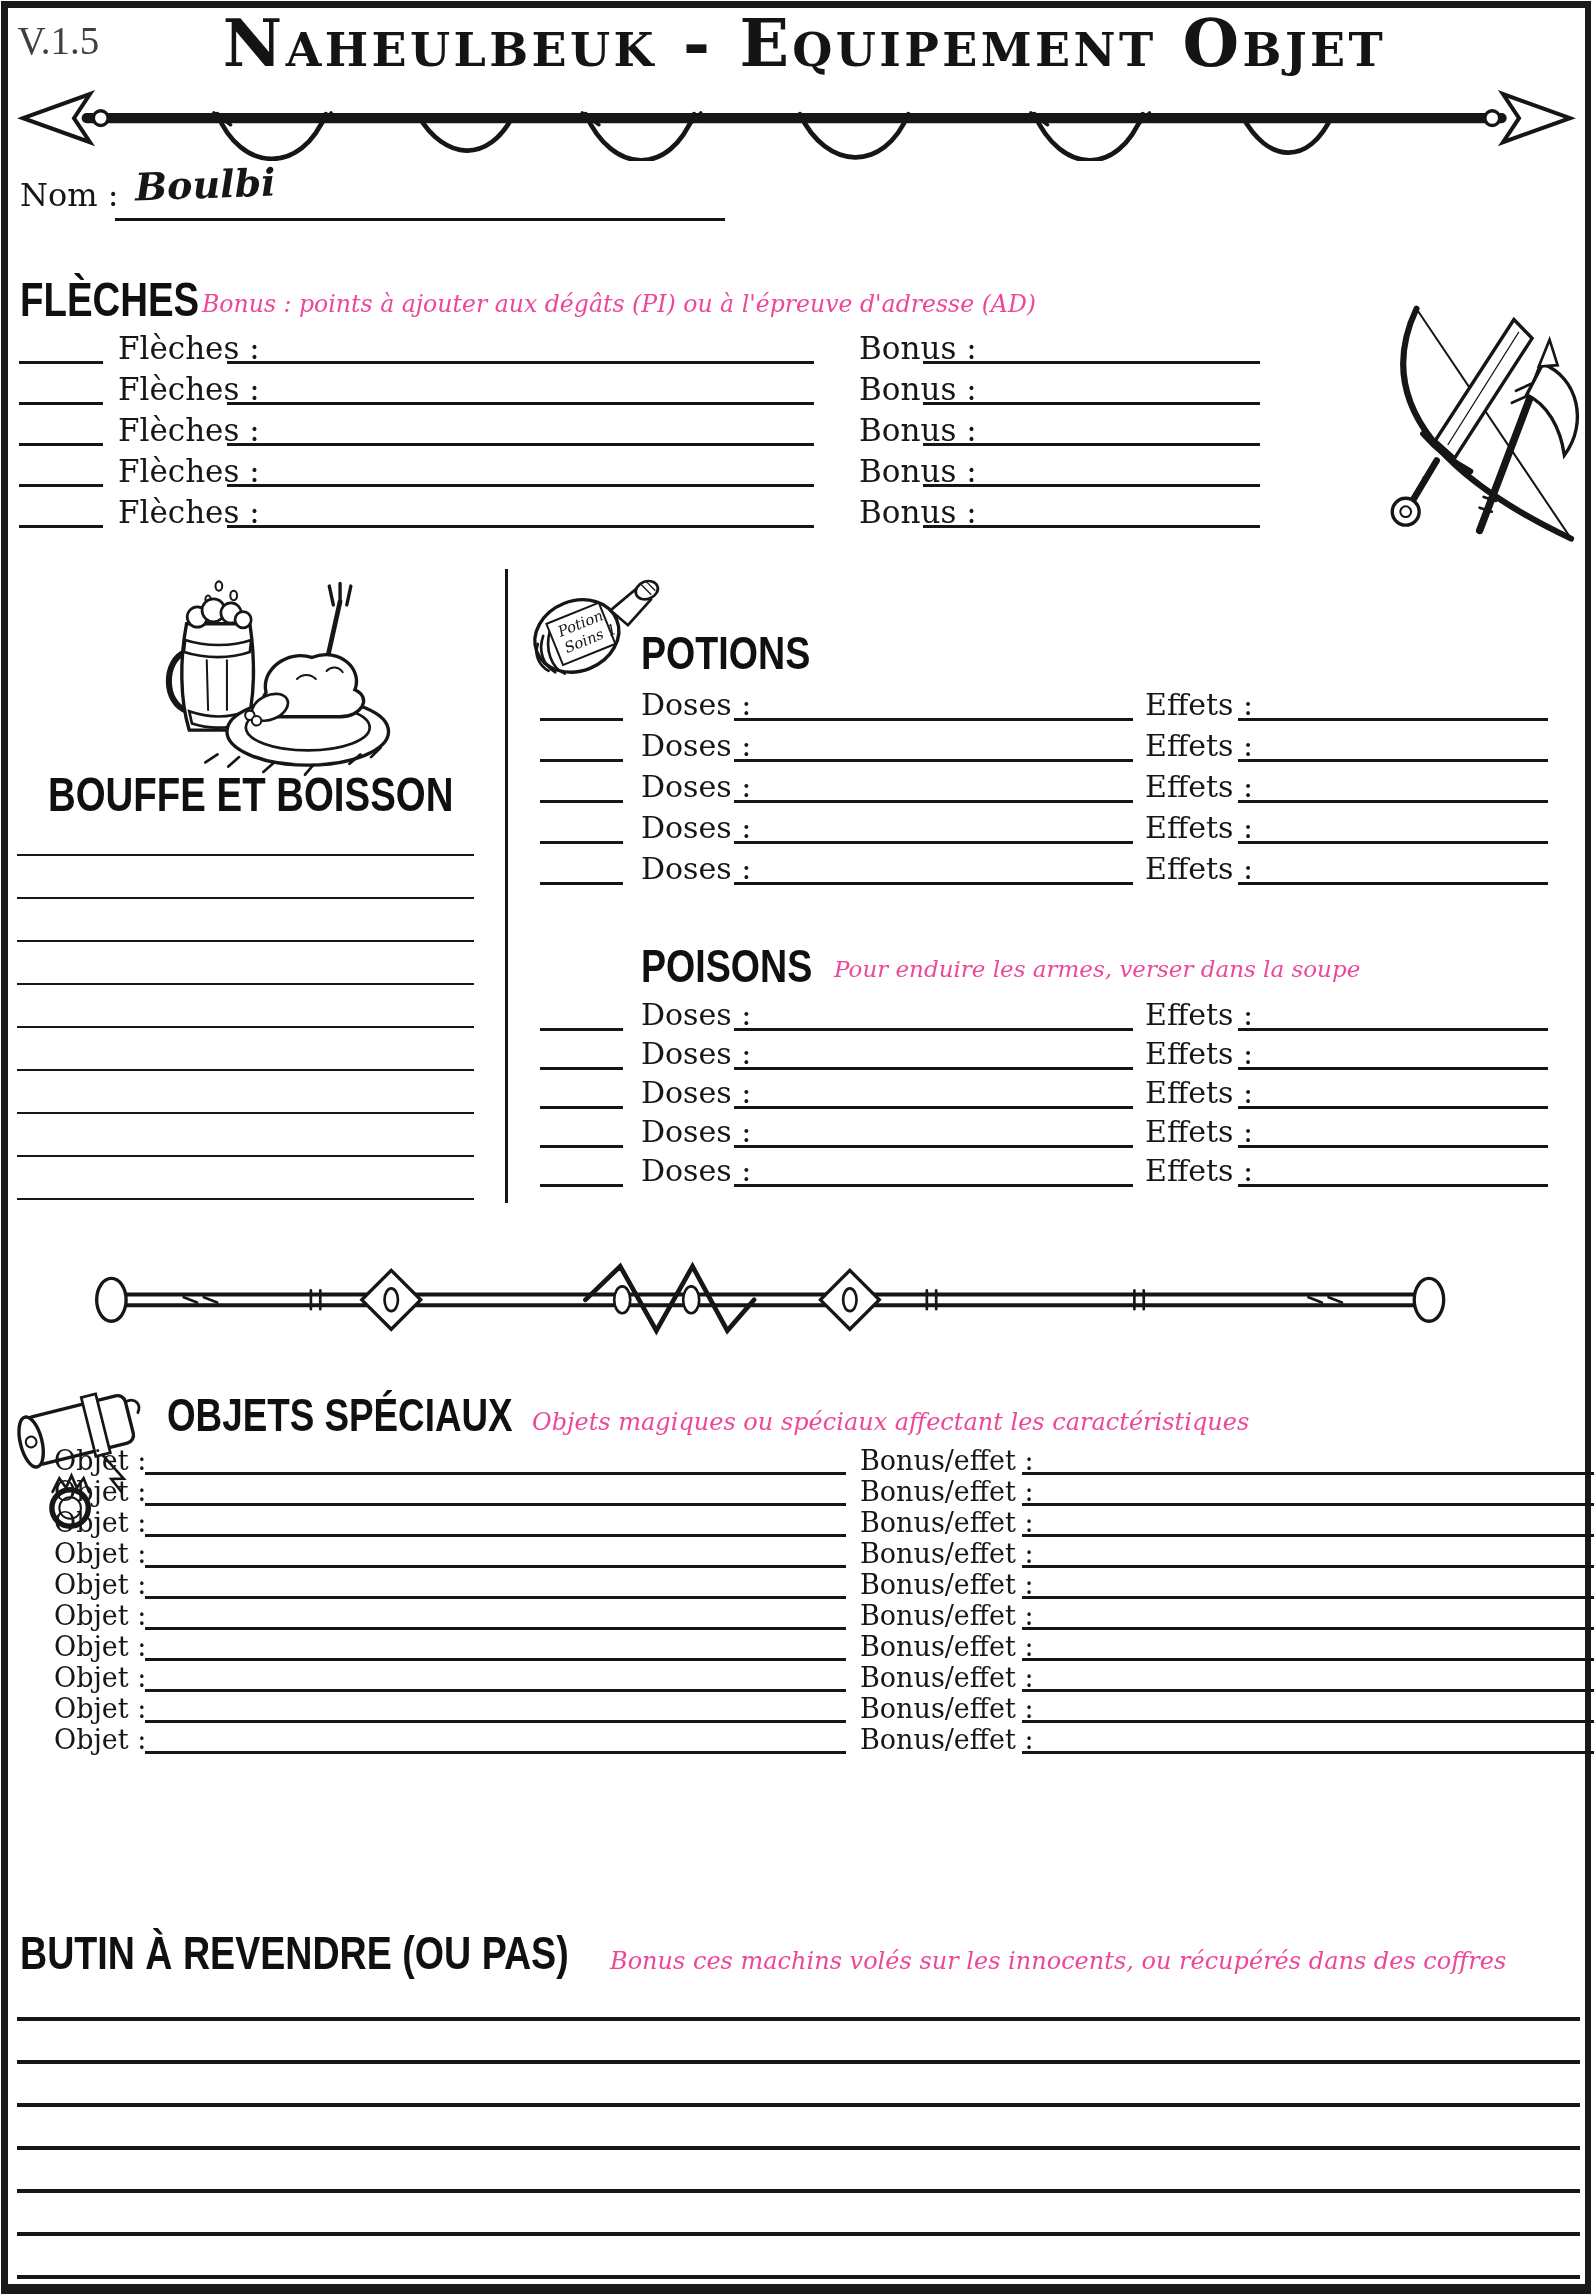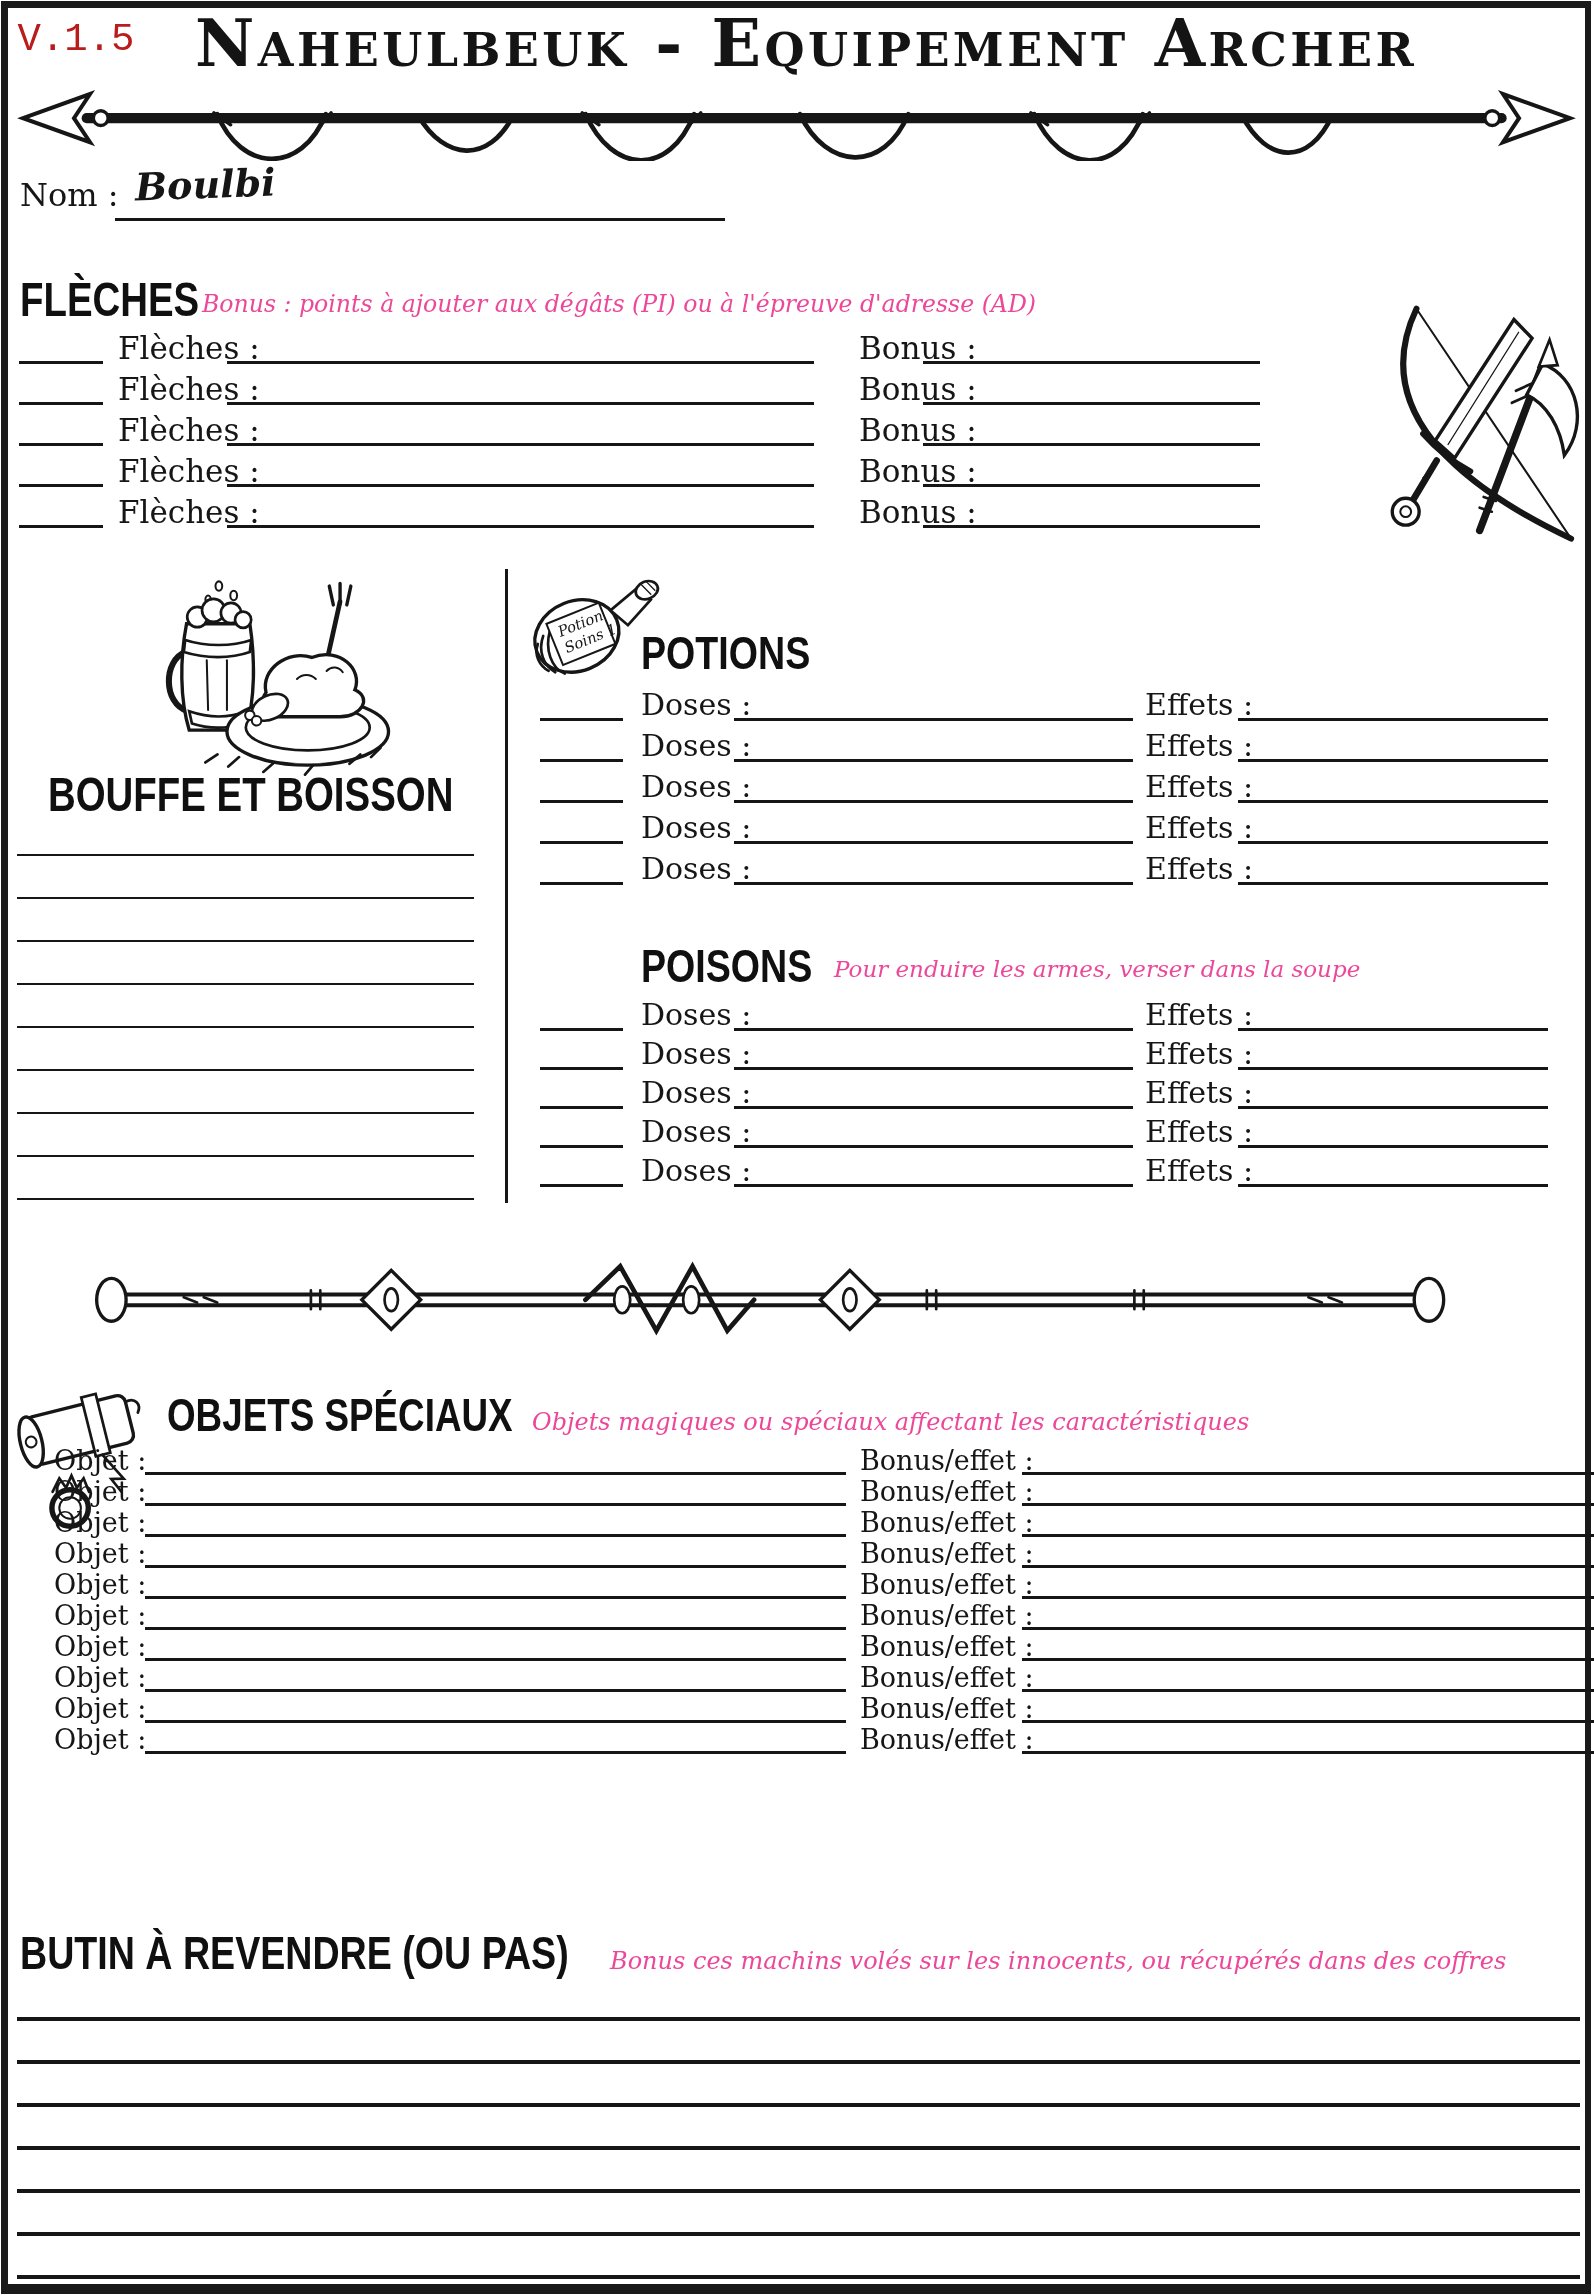--- a/index.html
+++ b/index.html
@@ -7,21 +7,21 @@
   #page { position:relative; width:1594px; height:2295px; background:#ffffff; overflow:hidden; color:#161616; }
   #frame { position:absolute; left:1.3px; top:1.3px; width:1590px; height:2293px;
            border:solid #1a1a1a; border-width:7.4px 6px 10.8px 7.4px; pointer-events:none; }
   .abs { position:absolute; }
   .lbl { position:absolute; font-family:"DejaVu Serif", serif; color:#161616; white-space:nowrap; }
   .note { position:absolute; font-family:"DejaVu Serif", serif; font-style:italic; color:#ec4899; white-space:nowrap; }
   .hdr { position:absolute; font-family:"Liberation Sans", sans-serif; font-weight:700; color:#101010;
          transform:scaleX(0.8); transform-origin:left bottom; white-space:nowrap; letter-spacing:0; }
   .line { position:absolute; background:#161616; }
 
-  #version { left:17.5px; top:17.5px; font-family:Liberation Mono, monospace; font-size:39px; color:#b91c1c; }
+  #version { left:17.5px; top:17.5px; font-family:Liberation Serif, serif; font-size:39px; color:#404040; }
   #title { left:195px; top:5.4px; width:1219px; text-align:center; font-family:"DejaVu Serif", serif;
            font-weight:700; font-size:65px; font-variant:small-caps; letter-spacing:3.4px; color:#141414; white-space:nowrap; }
   #spear-svg { left:12px; top:86px; }
 
   #nom-label { left:20px; top:176px; font-size:32px; }
   #nom-value { left:135px; top:162px; font-size:38px; font-style:italic; font-weight:700;
                transform:rotate(-2deg); font-family:"DejaVu Serif", serif; }
   #nom-line { left:115px; top:218px; width:610px; height:3.4px; }
 
   #fleches-heading { left:20px; top:272px; font-size:48px; }
@@ -80,21 +80,21 @@
   #butin-lines { left:17px; top:2017px; width:1563px; position:absolute; }
   .butin-row { height:43px; border-top:4px solid #161616; }
 </style>
 </head>
 <body>
 
 <div id="page">
   <div id="frame"></div>
 
   <div id="version" class="abs">V.1.5</div>
-  <div id="title" class="abs">Naheulbeuk - Equipement Archer</div>
+  <div id="title" class="abs">Naheulbeuk - Equipement Objet</div>
 
   <svg id="spear-svg" class="abs" width="1569" height="75" viewBox="0 0 2330 112">
     <g fill="none" stroke="#161616" stroke-linecap="round">
       <path d="M105 48 L2218 48" stroke-width="15"></path>
       <path d="M10 48 L110 12 L86 48 L110 84 Z" fill="#ffffff" stroke-width="6"></path>
       <circle cx="126" cy="48" r="11" fill="#ffffff" stroke-width="5"></circle>
       <path d="M2320 48 L2220 12 L2244 48 L2220 84 Z" fill="#ffffff" stroke-width="6"></path>
       <circle cx="2204" cy="48" r="11" fill="#ffffff" stroke-width="5"></circle>
       <path d="M300 42 C335 128 425 134 462 42" stroke-width="7"></path>
       <path d="M600 44 C640 112 705 116 742 44" stroke-width="7"></path>

